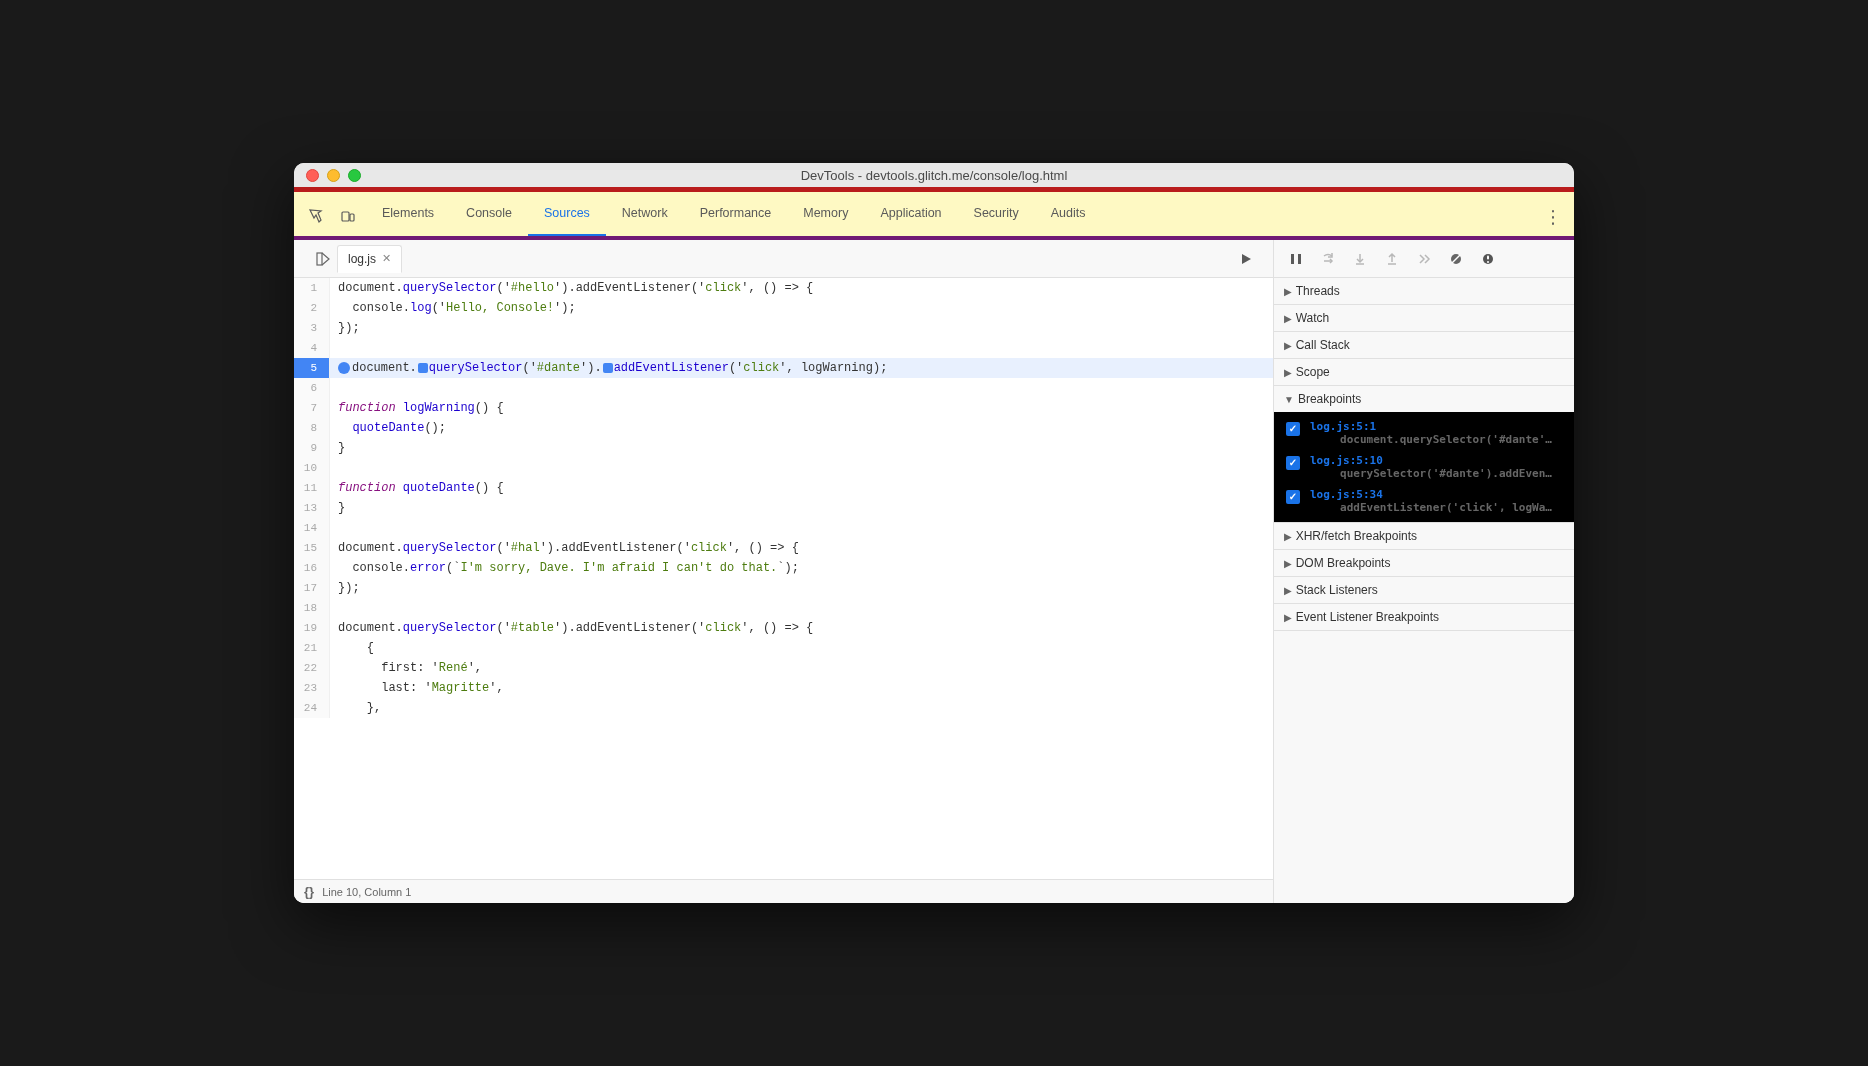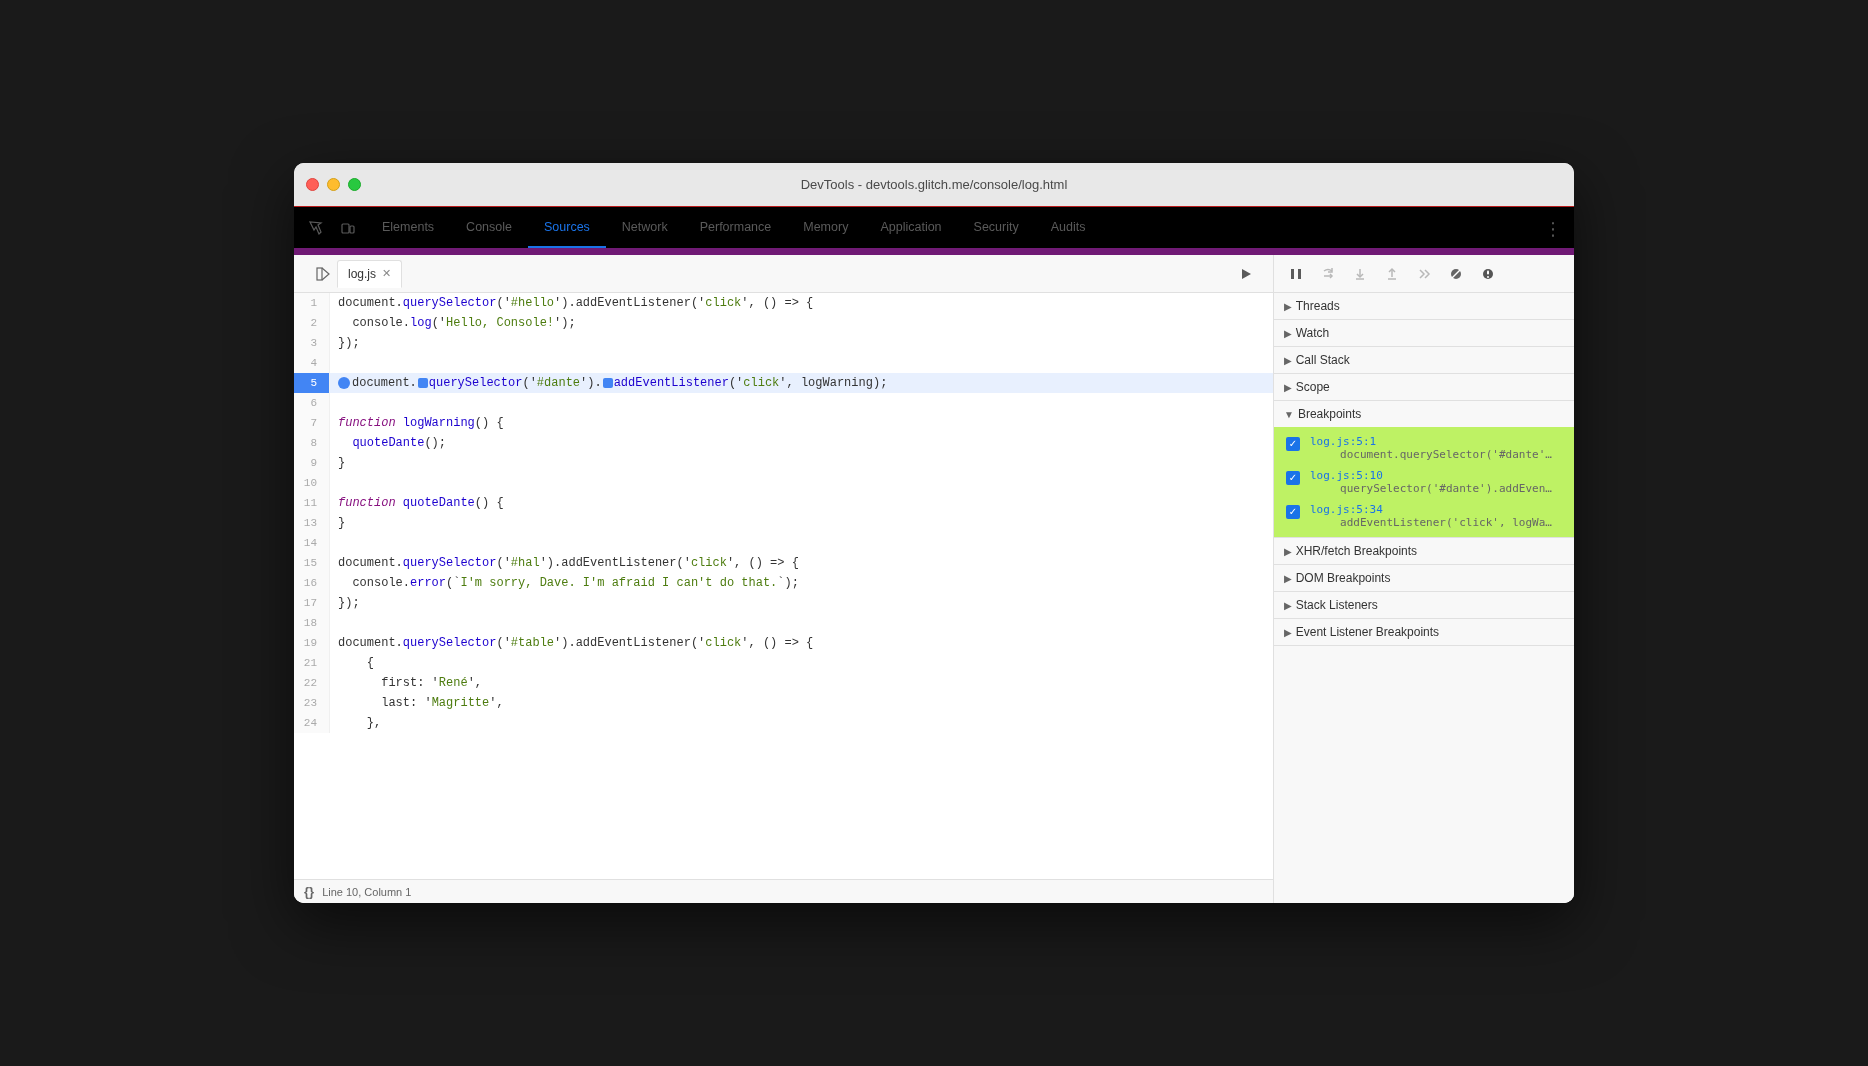--- a/index.html
+++ b/index.html
@@ -18,25 +18,25 @@
       background: #f5f5f5;
       border-radius: 10px;
       overflow: hidden;
       box-shadow: 0 20px 60px rgba(0,0,0,0.6);
       display: flex;
       flex-direction: column;
     }
     
     .title-bar {
       background: #e8e8e8;
-      height: 44px;
+      height: 29px;
       display: flex;
       align-items: center;
       padding: 0 12px;
-      border-bottom: 1px solid #b91c1c;
+      border-bottom: 5px solid #b91c1c;
       position: relative;
     }
     .traffic-lights {
       display: flex;
       gap: 8px;
       align-items: center;
     }
     .traffic-light {
       width: 13px;
       height: 13px;
@@ -48,25 +48,25 @@
     .title-bar-title {
       position: absolute;
       left: 50%;
       transform: translateX(-50%);
       font-size: 13px;
       color: #4a4a4a;
       font-weight: 500;
     }
     
     .tab-bar {
-      background: #000000;
+      background: #fef9c3;
       height: 48px;
       display: flex;
       align-items: flex-end;
-      border-bottom: 7px solid #701a75;
+      border-bottom: 4px solid #701a75;
       padding-left: 8px;
       gap: 0;
     }
     .devtools-icons {
       display: flex;
       align-items: center;
       padding-bottom: 6px;
       margin-right: 4px;
       gap: 4px;
     }
@@ -273,22 +273,23 @@
       cursor: pointer;
       user-select: none;
       gap: 4px;
       background: #f8f8f8;
     }
     .chevron {
       font-size: 10px;
       color: #666;
     }
     .bp-list {
-      background: #bef264;
+      background: #000000;
       padding: 4px 0;
+      font-weight: bold;
     }
     .bp-item {
       padding: 4px 12px 4px 36px;
       font-size: 11.5px;
       position: relative;
     }
     .bp-item-header {
       display: flex;
       align-items: center;
       gap: 6px;

